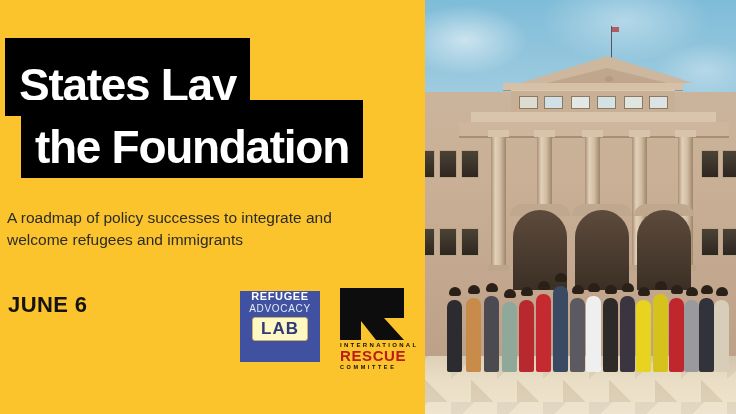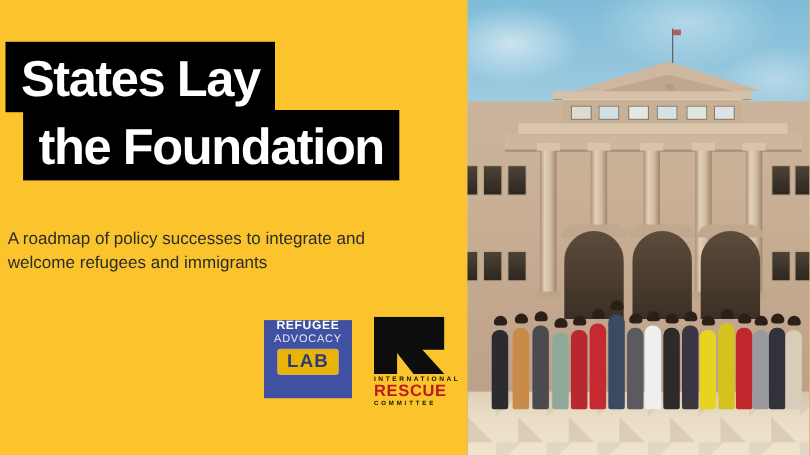--- a/index.html
+++ b/index.html
@@ -90,21 +90,21 @@
   
   .title-wrap{position:absolute;left:0;top:0;width:470px;}
   .tline{
     display:inline-block;
     background:#000;
     color:#fff;
     font-weight:bold;
     font-size:46px;
     line-height:1.0;
     letter-spacing:-1.3px;
-    padding:10px 14px 8px 14px;
+    padding:24px 14px 8px 14px;
     white-space:nowrap;
   }
   .l1{position:absolute;left:5px;top:38px;}
   .l2{position:absolute;left:21px;top:100px;}
 
   .subtitle{
     position:absolute;left:7px;top:207px;width:380px;
     color:#2b2b28;font-size:15.5px;line-height:1.45;
   }
 
@@ -120,21 +120,21 @@
   
   .logos{position:absolute;left:240px;top:291px;}
   .ral{
     position:absolute;left:0;top:0;width:80px;height:71px;
     background:#3f51a0;display:flex;flex-direction:column;
     align-items:center;
   }
   .ral .r1{color:#fff;font-weight:bold;font-size:11px;letter-spacing:.6px;line-height:1.05;}
   .ral .r2{color:#e6e9f5;font-size:10px;letter-spacing:.7px;line-height:1.15;}
   .ral .r3{
-    margin-top:3px;background:#eab308;color:#2c3a78;font-weight:bold;
+    margin-top:3px;background:#fef9c3;color:#2c3a78;font-weight:bold;
     font-size:17px;letter-spacing:1px;line-height:1;
     padding:2px 8px 3px 8px;border:1px solid #cbb070;border-radius:3px;
   }
 
   .irc{position:absolute;left:98px;top:-3px;width:84px;height:78px;}
   .irc-mark{position:absolute;left:2px;top:0;width:64px;height:52px;}
   .irc-t1{position:absolute;left:2px;top:54px;color:#0d0d0d;font-size:6px;font-weight:bold;letter-spacing:2.3px;}
   .irc-t2{position:absolute;left:2px;top:60px;color:#b91c1c;font-size:15px;font-weight:bold;letter-spacing:.6px;line-height:1;}
   .irc-t3{position:absolute;left:2px;top:76px;color:#0d0d0d;font-size:5.5px;font-weight:bold;letter-spacing:2.6px;}
 </style>
@@ -246,20 +246,21 @@
     </div>
   </div>
 
   <div class="title-wrap">
     <span class="tline l1">States Lay</span>
     <span class="tline l2">the Foundation</span>
   </div>
 
   <div class="subtitle">A roadmap of policy successes to integrate and welcome refugees and immigrants</div>
 
+  <div class="date">JUNE 6</div>
 
   <div class="logos">
 
     <div class="ral">
       <div class="r1">REFUGEE</div>
       <div class="r2">ADVOCACY</div>
       <div class="r3">LAB</div>
     </div>
 
     <div class="irc">

